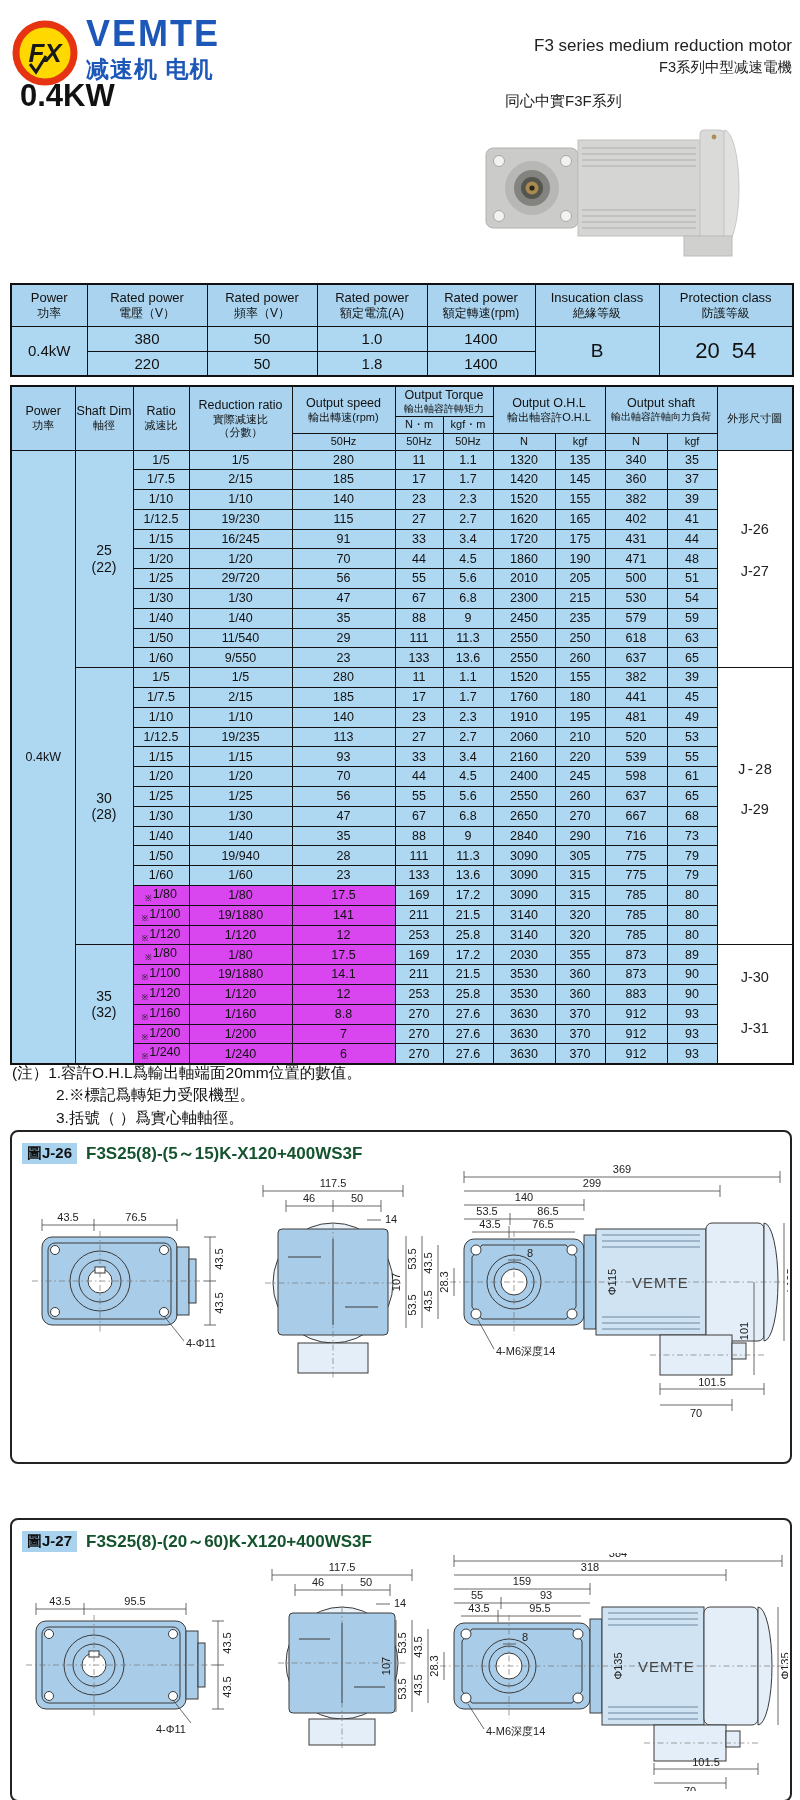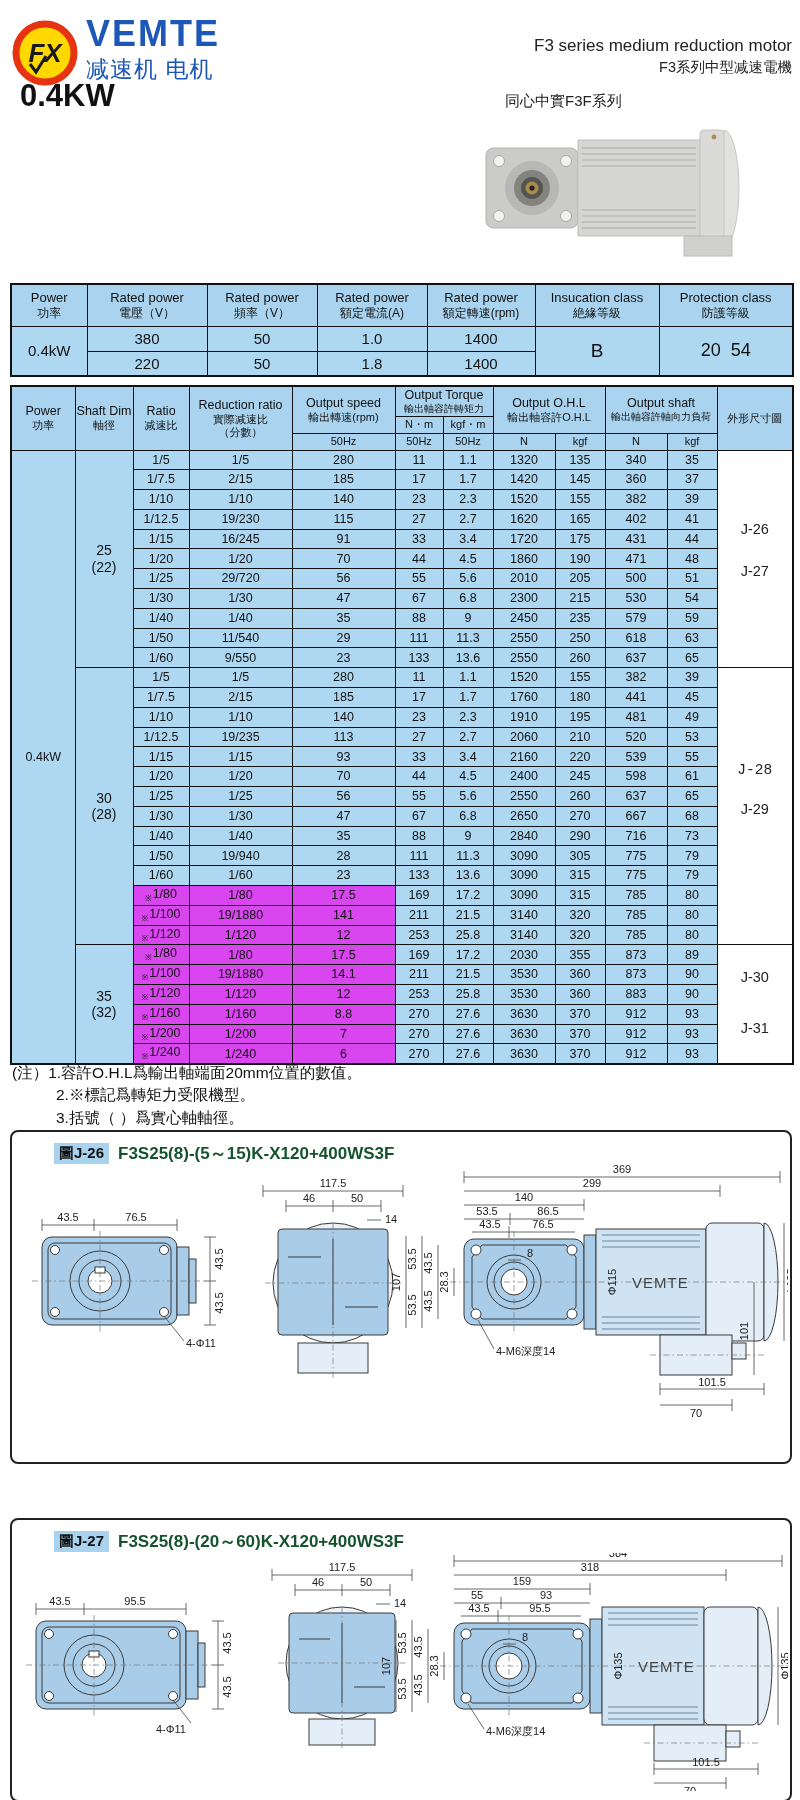--- a/index.html
+++ b/index.html
@@ -2,21 +2,21 @@
 <html><head>
 <meta charset="utf-8">
 <style>
   html,body{margin:0;padding:0;background:#fff;}
   .page{position:relative;width:800px;height:1800px;background:#fff;overflow:hidden;
         font-family:"Liberation Sans",sans-serif;color:#111;}
   .abs{position:absolute;}
 
   
   .brand-name{font-size:36px;font-weight:bold;color:#1d57b8;letter-spacing:2px;line-height:1;}
-  .brand-sub{font-size:23px;font-weight:normal;color:#1d57b8;margin-top:2px;letter-spacing:1px;}
+  .brand-sub{font-size:23px;font-weight:bold;color:#1d57b8;margin-top:2px;letter-spacing:1px;}
   .title-en{font-size:17px;color:#222;text-align:right;}
   .title-zh{font-size:14.5px;color:#222;text-align:right;margin-top:2px;}
   .series{font-size:15px;color:#222;}
   .power-heading{font-size:31px;font-weight:bold;color:#111;}
 
   
   table{border-collapse:collapse;table-layout:fixed;}
   .t1,.t2{border:2px solid #111;}
   .t1 td,.t1 th,.t2 td,.t2 th{border:1px solid #111;text-align:center;vertical-align:middle;padding:0;}
   .t1 th,.t2 th{background:#a9d3ee;font-weight:normal;}
@@ -34,21 +34,21 @@
   .pcell{font-size:15px;}
   .shaftnum{font-size:14px;line-height:1.2;}
   .star{font-size:8px;vertical-align:-3px;margin-right:1px;}
 
   
   .notes{font-size:15.5px;line-height:1.45;color:#111;}
   .notes .indent{padding-left:44px;}
 
   
   .dbox{border:2px solid #222;border-radius:8px;background:#fff;}
-  .dtitle{display:flex;align-items:center;padding:10px 0 0 10px;margin-left:32px;}
+  .dtitle{display:flex;align-items:center;padding:10px 0 0 10px;}
   .dtag{background:#a9d2ee;padding:1px 5px;font-size:15px;font-weight:bold;color:#111;}
   .dmodel{font-size:17px;font-weight:bold;margin-left:9px;color:#14532d;}
 
   
   .ol{fill:none;stroke:#3a3a3a;stroke-width:1;}
   .bfill{fill:#a9cce8;stroke:#3a3a3a;stroke-width:1;}
   .lfill{fill:#cfe3f3;stroke:#3a3a3a;stroke-width:1;}
   .llfill{fill:#e3eef8;stroke:#3a3a3a;stroke-width:1;}
   .cface{fill:#eaf2fa;stroke:#3a3a3a;stroke-width:1;}
   .hole{fill:#fff;stroke:#3a3a3a;stroke-width:1;}
@@ -152,21 +152,21 @@
             <span class="hzh">防護等級</span>
           </th>
     </tr>
     <tr style="height:25px;">
       <td rowspan="2">0.4kW</td>
       <td>380</td>
       <td>50</td>
       <td>1.0</td>
       <td>1400</td>
       <td rowspan="2" style="font-size:19px;">B</td>
-      <td rowspan="2" style="font-size:18px;">20&nbsp;&nbsp;54</td>
+      <td rowspan="2" style="font-size:22px;">20&nbsp;&nbsp;54</td>
     </tr>
     <tr style="height:25px;">
       <td>220</td>
       <td>50</td>
       <td>1.8</td>
       <td>1400</td>
     </tr>
   </tbody>
     </table>
 

